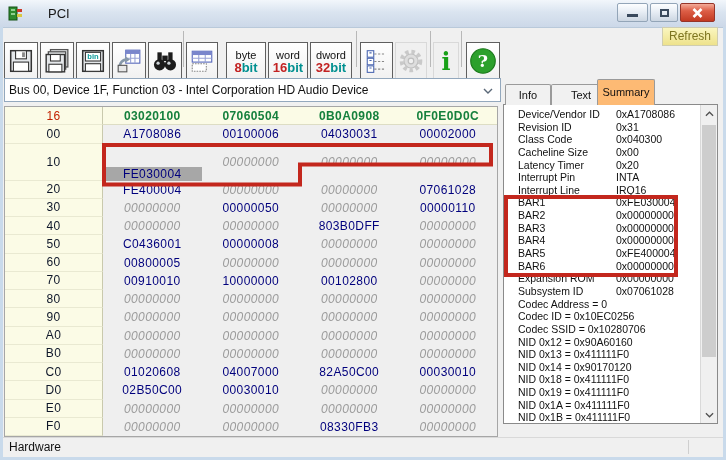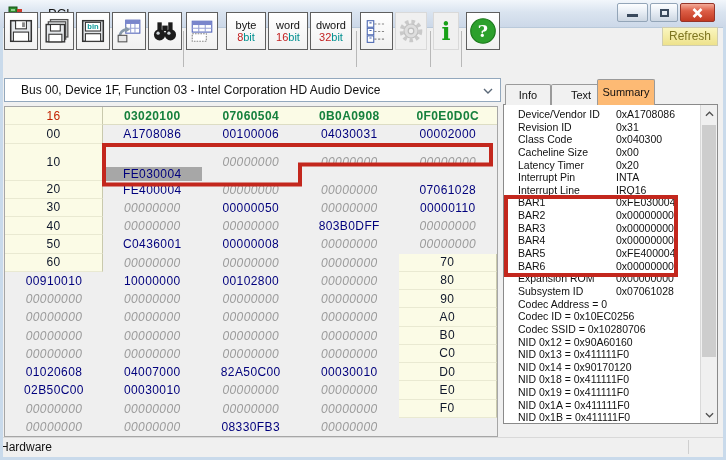--- a/index.html
+++ b/index.html
@@ -22,36 +22,36 @@
   .win-btn.restore{left:650px;width:28px}
   .win-btn.close{left:680px;width:35px;background:linear-gradient(#f0a globalThis,#e0614a);
     background:linear-gradient(#f3ab99,#dd5f47 40%,#c23a22);border-color:#96352a;}
   .glyph-min{width:11px;height:3px;background:#39495c;margin-top:6px;}
   .glyph-restore{width:9px;height:8px;border:2px solid #39495c;box-sizing:border-box;background:transparent;}
   .frame{position:absolute;background:#c9daeb;z-index:40;}
   .frame.left{left:0;top:27px;width:3px;height:430px}
   .frame.right{left:723px;top:27px;width:3px;height:430px}
   .frame.bottom{left:0;top:457px;width:726px;height:3px}
   
-  .tb-btn{position:absolute;top:12px;height:38px;background:linear-gradient(#ffffff,#f1f1f1);
+  .tb-btn{position:absolute;top:42px;height:38px;background:linear-gradient(#ffffff,#f1f1f1);
     border:1px solid #5f5f5f;box-sizing:border-box;display:flex;flex-direction:column;
     align-items:center;justify-content:center;padding:0;}
   .tb-btn.flat{border-color:#d9d9d9;background:#f0f0f0;}
   .tb-sep{position:absolute;top:31px;width:1px;height:36px;background:#b8b8b8;}
   .size-line1{font-size:11px;color:#111;line-height:12px;}
-  .size-line2{font-size:11px;font-weight:normal;line-height:13px;text-align:right;}
+  .size-line2{font-size:13px;font-weight:bold;line-height:13px;text-align:right;}
   .size-num{color:#c22222;}
   .size-bit{color:#009090;}
   .refresh-btn{position:absolute;left:662px;top:27px;width:56px;height:19px;box-sizing:border-box;
     background:linear-gradient(#faf6c0,#eee28c);border:1px solid #cfcdb0;color:#7d7520;
     font-size:12px;text-align:center;line-height:16px;}
   
   .combo{position:absolute;left:4px;top:78px;width:497px;height:24px;background:#fff;
     border:1px solid #93a8bd;box-sizing:border-box;font-size:12px;color:#111;
-    line-height:22px;padding-left:16px;}
+    line-height:22px;padding-left:4px;}
   .combo-arrow{position:absolute;right:7px;top:9px;}
   
   .hex-table{position:absolute;left:4px;top:106px;width:494px;height:331px;border:1px solid #a6a6a6;
     box-sizing:border-box;display:grid;grid-template-columns:98px repeat(4,1fr);
     grid-template-rows:repeat(17,1fr);background:#efefef;}
   .cell{display:flex;align-items:center;justify-content:center;font-size:12px;letter-spacing:.4px;}
   .cell.hdr{background:var(--cream);color:#15803d;border-bottom:1px solid #ddddc4;font-weight:bold;}
   .cell.lbl{background:var(--cream);color:#0f172a;border-right:1px solid #c9c9ad;border-bottom:1px solid #e9e9d2;}
   .cell.corner{color:var(--red);}
   .cell.val{color:var(--navy);}
@@ -72,21 +72,21 @@
   .sum-row{height:12.65px;line-height:12.65px;white-space:nowrap;padding-left:8px;}
   .sum-label{display:inline-block;width:98px;}
   .vscroll{position:absolute;top:0;right:0;bottom:0;width:17px;background:#f0f0f0;
     border-left:1px solid #d9d9d9;box-sizing:border-box;}
   .scroll-btn{position:absolute;left:0;width:16px;height:17px;display:flex;align-items:center;justify-content:center;}
   .scroll-btn.up{top:0}
   .scroll-btn.down{bottom:0}
   .scroll-thumb{position:absolute;left:1px;top:20px;width:14px;height:232px;background:#cdcdcd;}
   
   .statusbar{position:absolute;left:0;top:437px;width:726px;height:20px;border-top:1px solid #d9d9d9;
-    font-size:12px;color:#111;line-height:19px;padding-left:0;box-sizing:border-box;background:#f0f0f0;}
+    font-size:12px;color:#111;line-height:19px;padding-left:9px;box-sizing:border-box;background:#f0f0f0;}
   .status-div{position:absolute;left:688px;top:440px;width:1px;height:14px;background:#cfcfcf;}
   
   .annotations{position:absolute;left:0;top:0;z-index:30;pointer-events:none;}
 </style>
 </head>
 <body>
 
 <div class="window">
 
   <div class="titlebar">
@@ -247,20 +247,21 @@
       <div class="cell val zero">00000000</div>
       <div class="cell val zero">00000000</div>
       <div class="cell val">803B0DFF</div>
       <div class="cell val zero">00000000</div>
       <div class="cell lbl">50</div>
       <div class="cell val">C0436001</div>
       <div class="cell val">00000008</div>
       <div class="cell val zero">00000000</div>
       <div class="cell val zero">00000000</div>
       <div class="cell lbl">60</div>
+      <div class="cell val">00800005</div>
       <div class="cell val zero">00000000</div>
       <div class="cell val zero">00000000</div>
       <div class="cell val zero">00000000</div>
       <div class="cell lbl">70</div>
       <div class="cell val">00910010</div>
       <div class="cell val">10000000</div>
       <div class="cell val">00102800</div>
       <div class="cell val zero">00000000</div>
       <div class="cell lbl">80</div>
       <div class="cell val zero">00000000</div>

